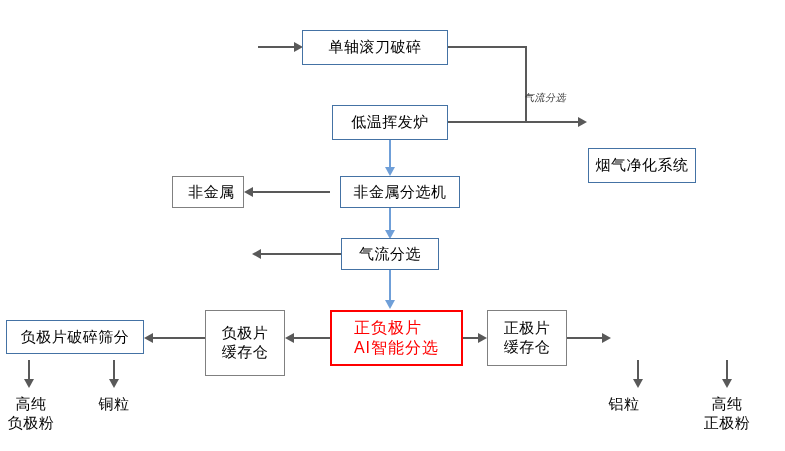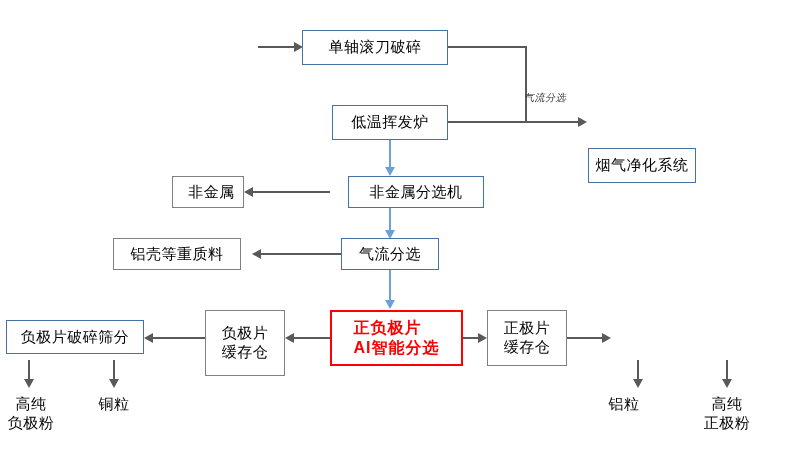--- a/index.html
+++ b/index.html
@@ -34,21 +34,21 @@
   }
   .node.blue {
     border: 1.5px solid #4472a4;
   }
   .node.gray {
     border: 1.5px solid #808080;
   }
   .node.red {
     border: 2.5px solid #ff0000;
     color: #ff0000;
-    font-weight: bold;
+    font-weight: normal;
     font-size: 16px;
     letter-spacing: 1px;
   }
   
   .label {
     position: absolute;
     color: #000000;
     font-size: 15px;
     line-height: 1.25;
     text-align: center;
@@ -121,36 +121,35 @@
   <div class="line h" style="left:448px; top:121px; width:136px;"></div>
   <div class="arrow right" style="left:578px; top:117px;"></div>
 
   <div class="edge-label" style="left:524px; top:91px;">气流分选</div>
 
   <div class="node blue" style="left:588px; top:105px; width:108px; height:35px;margin-top:43px;">烟气净化系统</div>
 
   <div class="line v blue" style="left:389px; top:140px; height:32px;"></div>
   <div class="arrow down blue" style="left:385px; top:167px;"></div>
 
-  <div class="node blue" style="left:348px; top:176px; width:136px; height:32px;">非金属分选机</div>
+  <div class="node blue" style="left:340px; top:176px; width:120px; height:32px;">非金属分选机</div>
 
   <div class="line h" style="left:250px; top:191px; width:80px;"></div>
   <div class="arrow left" style="left:244px; top:187px;"></div>
 
   <div class="node gray" style="left:172px; top:176px; width:72px; height:32px;padding-left:7px;">非金属</div>
 
   <div class="line v blue" style="left:389px; top:208px; height:28px;"></div>
   <div class="arrow down blue" style="left:385px; top:230px;"></div>
 
   <div class="node blue" style="left:341px; top:238px; width:98px; height:32px;">气流分选</div>
 
   <div class="line h" style="left:258px; top:253px; width:83px;"></div>
   <div class="arrow left" style="left:252px; top:249px;"></div>
 
-  <div class="node gray" style="left:113px; top:238px; width:128px; height:32px;">铝壳等重质料</div>
 
   <div class="line v blue" style="left:389px; top:270px; height:36px;"></div>
   <div class="arrow down blue" style="left:385px; top:300px;"></div>
 
   <div class="node red" style="left:330px; top:310px; width:133px; height:56px;">正负极片
 AI智能分选</div>
 
   <div class="line h" style="left:291px; top:337px; width:39px;"></div>
   <div class="arrow left" style="left:285px; top:333px;"></div>
 

